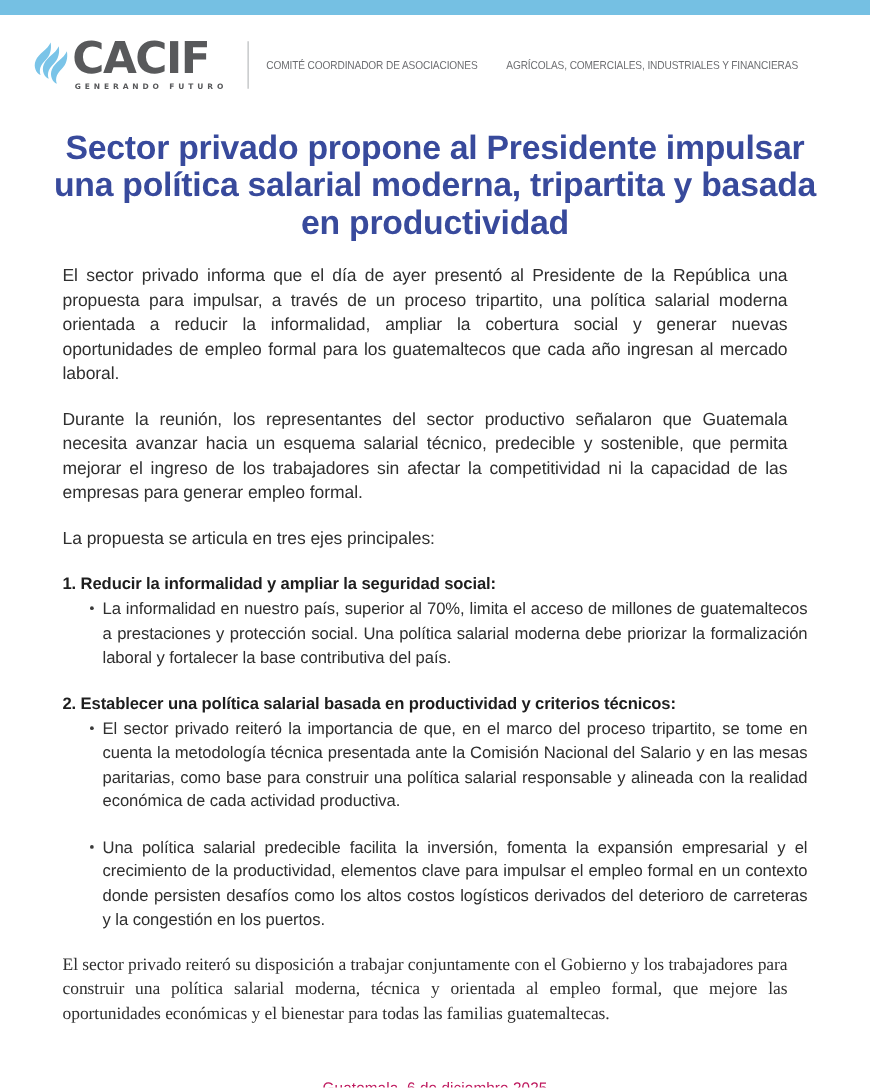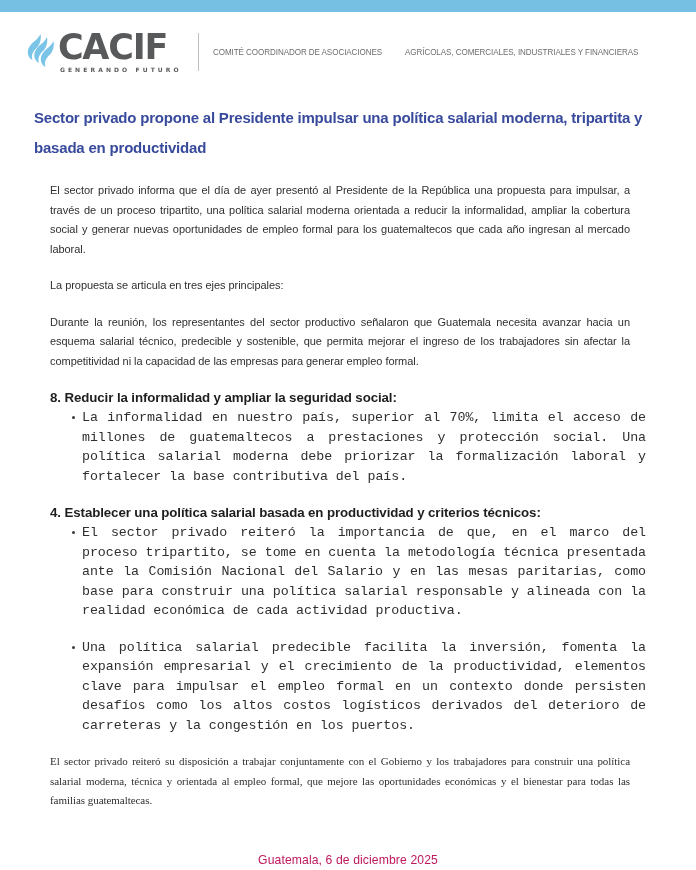--- a/index.html
+++ b/index.html
@@ -89,36 +89,36 @@
     letter-spacing: -0.1px;
     color: #6d6e71;
     transform: scaleX(0.88);
     transform-origin: left center;
     white-space: nowrap;
   }
 
   
   .title {
     margin: 24px 34px 0 34px;
-    text-align: left;
-    font-size: 15px;
+    text-align: center;
+    font-size: 27px;
     line-height: 30px;
     font-weight: bold;
     color: #384a9c;
     letter-spacing: -0.2px;
   }
 
   
   .content {
     margin: 0 50px;
     padding-top: 18px;
   }
   p.body-para {
     text-align: justify;
-    font-size: 11px;
+    font-size: 14px;
     line-height: 19.5px;
     margin: 0 16px 17px 0;
     color: #2f2f2f;
     letter-spacing: -0.05px;
   }
   p.lead-in {
     margin-bottom: 17px;
   }
   h3.axis-heading {
     font-size: 13.3px;
@@ -126,21 +126,20 @@
     font-weight: bold;
     margin: 0 0 1px 0;
     color: #1e1e1e;
     text-align: left;
     letter-spacing: -0.1px;
   }
   ul.axis-list {
     margin: 0 0 17px 0;
     padding-left: 22px;
     list-style: none;
-    font-family: Liberation Mono, monospace;
   }
   ul.axis-list li {
     position: relative;
     text-align: justify;
     font-size: 13.3px;
     line-height: 19.5px;
     color: #2f2f2f;
     padding-left: 10px;
     letter-spacing: -0.05px;
   }
@@ -194,30 +193,30 @@
       <div class="org-line">AGRÍCOLAS, COMERCIALES, INDUSTRIALES Y FINANCIERAS</div>
     </div>
   </div>
 
   <h1 class="title">Sector privado propone al Presidente impulsar una política salarial moderna, tripartita y basada en productividad</h1>
 
   <div class="content">
 
     <p class="body-para">El sector privado informa que el día de ayer presentó al Presidente de la República una propuesta para impulsar, a través de un proceso tripartito, una política salarial moderna orientada a reducir la informalidad, ampliar la cobertura social y generar nuevas oportunidades de empleo formal para los guatemaltecos que cada año ingresan al mercado laboral.</p>
 
+    <p class="body-para">Durante la reunión, los representantes del sector productivo señalaron que Guatemala necesita avanzar hacia un esquema salarial técnico, predecible y sostenible, que permita mejorar el ingreso de los trabajadores sin afectar la competitividad ni la capacidad de las empresas para generar empleo formal.</p>
+
     <p class="body-para lead-in">La propuesta se articula en tres ejes principales:</p>
 
-    <p class="body-para">Durante la reunión, los representantes del sector productivo señalaron que Guatemala necesita avanzar hacia un esquema salarial técnico, predecible y sostenible, que permita mejorar el ingreso de los trabajadores sin afectar la competitividad ni la capacidad de las empresas para generar empleo formal.</p>
-
-    <h3 class="axis-heading">8. Reducir la informalidad y ampliar la seguridad social:</h3>
+    <h3 class="axis-heading">1. Reducir la informalidad y ampliar la seguridad social:</h3>
     <ul class="axis-list">
       <li>La informalidad en nuestro país, superior al 70%, limita el acceso de millones de guatemaltecos a prestaciones y protección social. Una política salarial moderna debe priorizar la formalización laboral y fortalecer la base contributiva del país.</li>
     </ul>
 
-    <h3 class="axis-heading">4. Establecer una política salarial basada en productividad y criterios técnicos:</h3>
+    <h3 class="axis-heading">2. Establecer una política salarial basada en productividad y criterios técnicos:</h3>
     <ul class="axis-list">
       <li>El sector privado reiteró la importancia de que, en el marco del proceso tripartito, se tome en cuenta la metodología técnica presentada ante la Comisión Nacional del Salario y en las mesas paritarias, como base para construir una política salarial responsable y alineada con la realidad económica de cada actividad productiva.</li>
     </ul>
 
     <ul class="axis-list">
       <li>Una política salarial predecible facilita la inversión, fomenta la expansión empresarial y el crecimiento de la productividad, elementos clave para impulsar el empleo formal en un contexto donde persisten desafíos como los altos costos logísticos derivados del deterioro de carreteras y la congestión en los puertos.</li>
     </ul>
 
     <p class="body-para closing">El sector privado reiteró su disposición a trabajar conjuntamente con el Gobierno y los trabajadores para construir una política salarial moderna, técnica y orientada al empleo formal, que mejore las oportunidades económicas y el bienestar para todas las familias guatemaltecas.</p>
 

